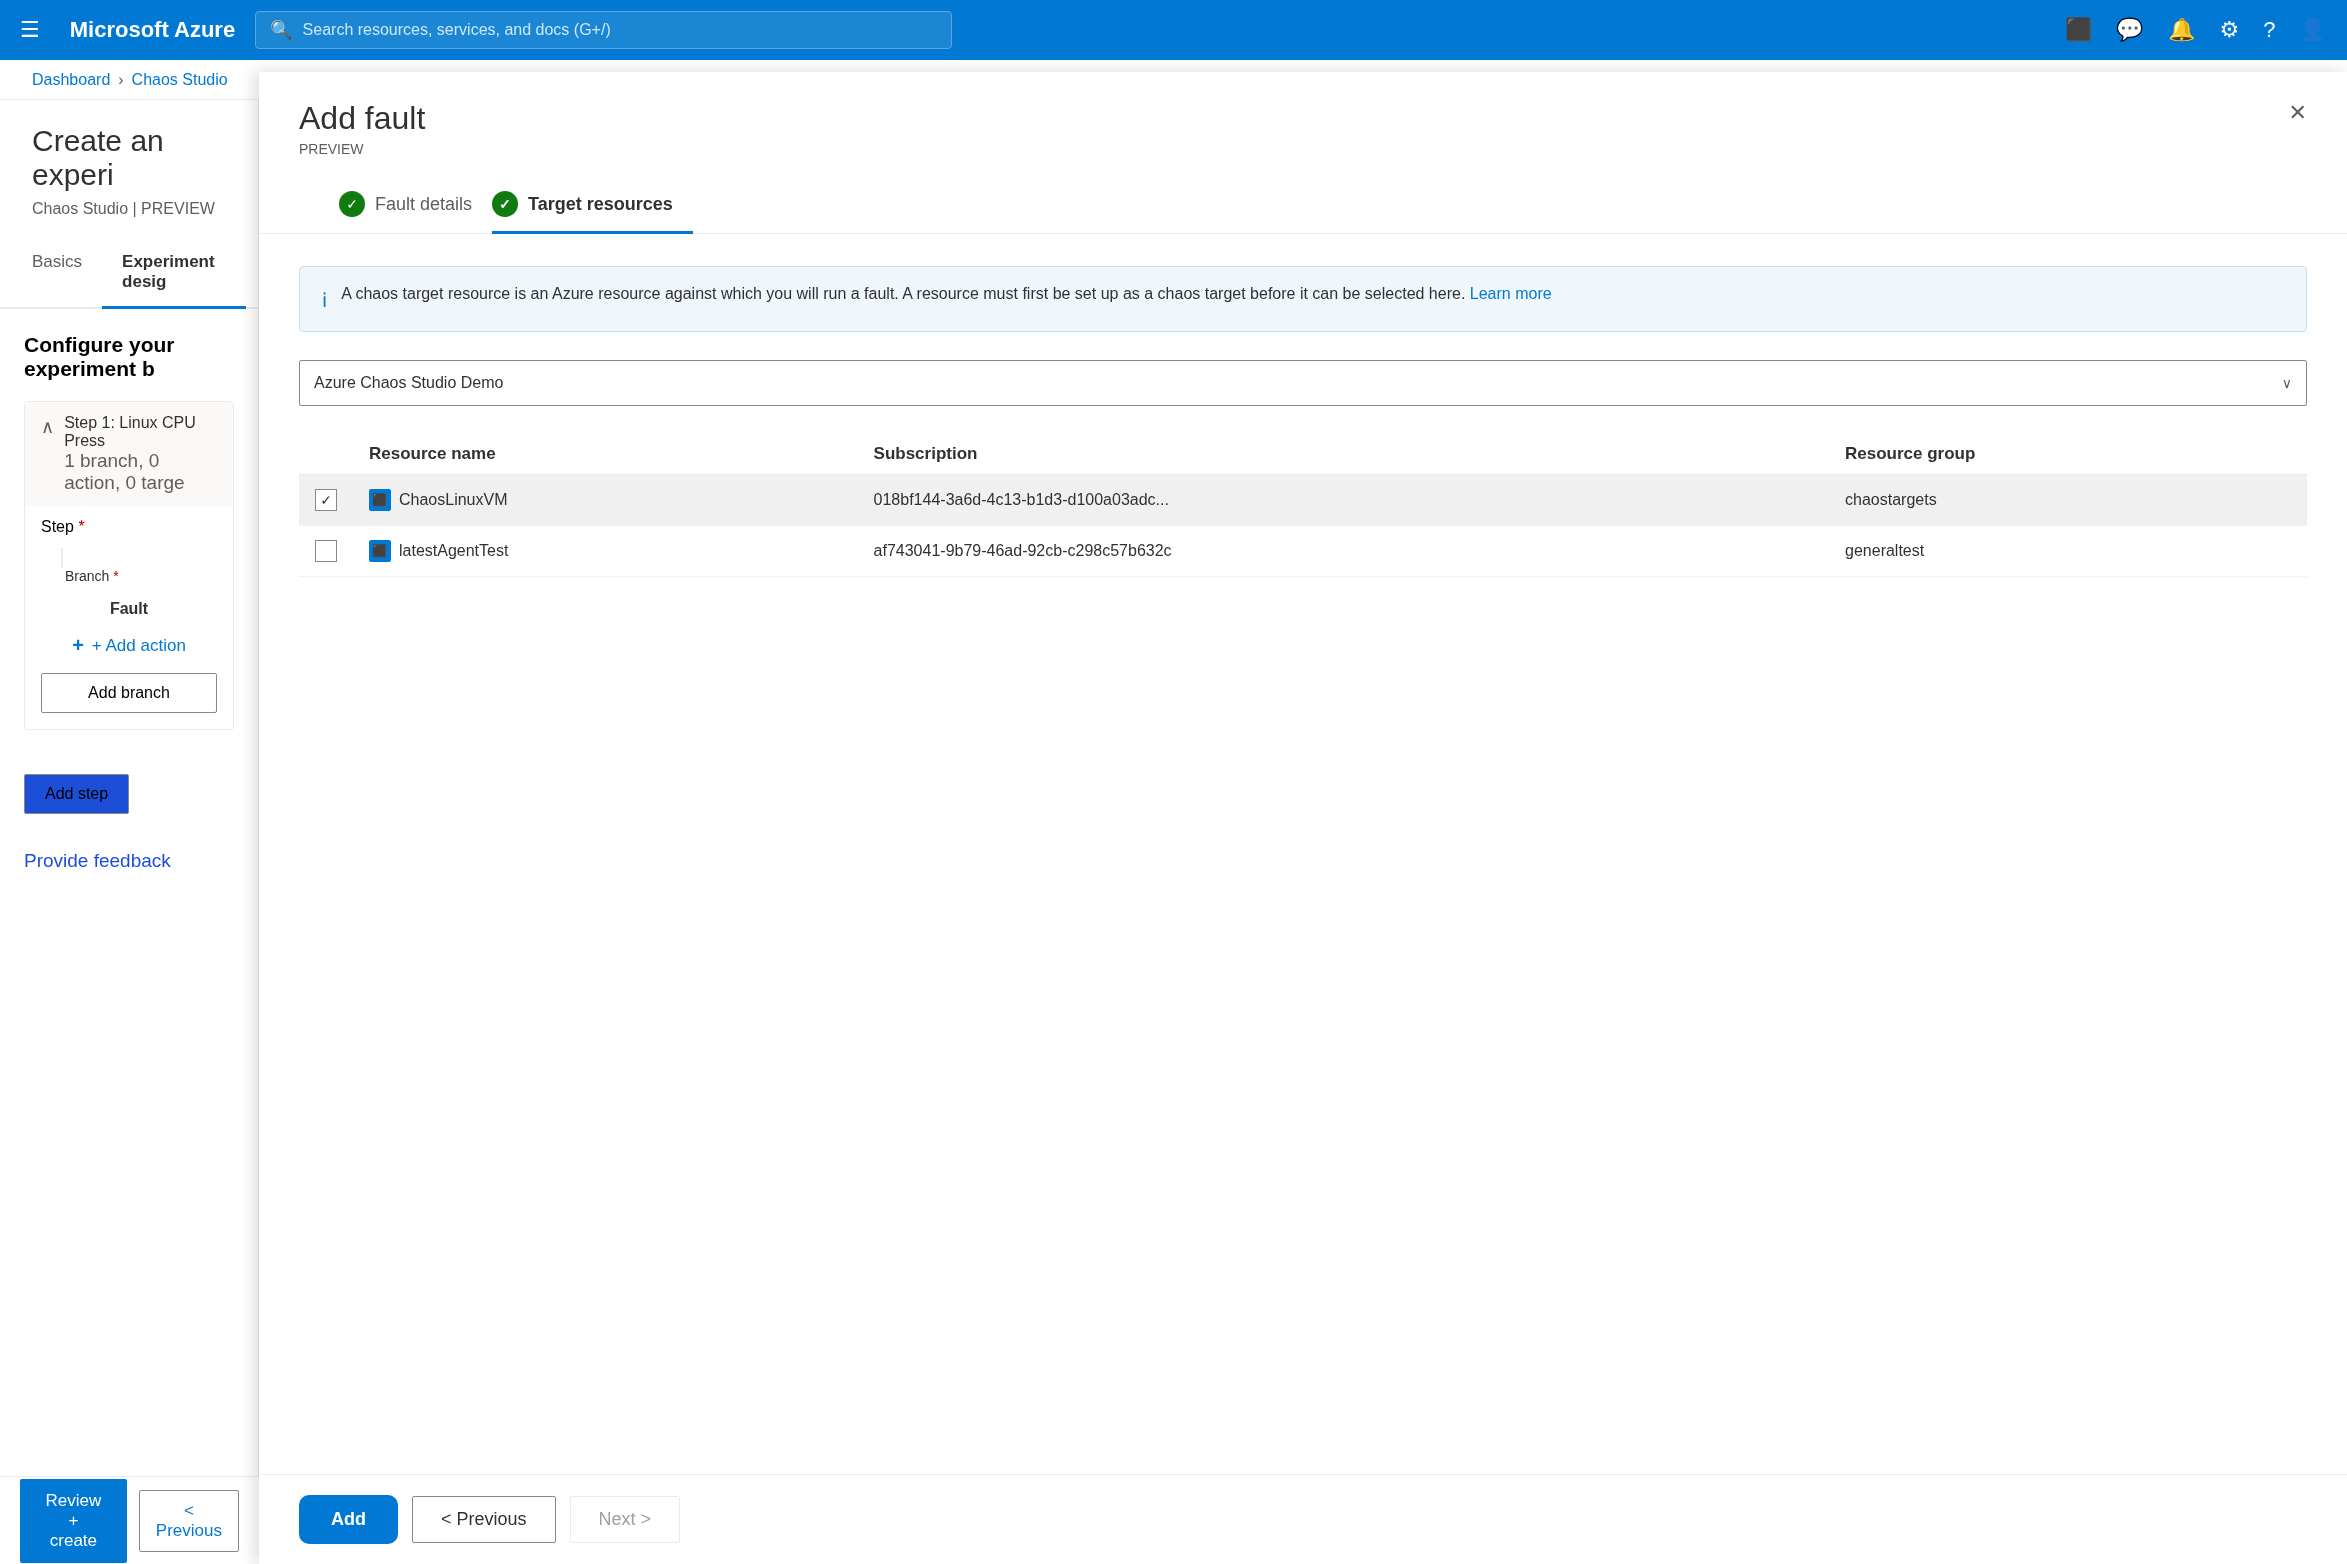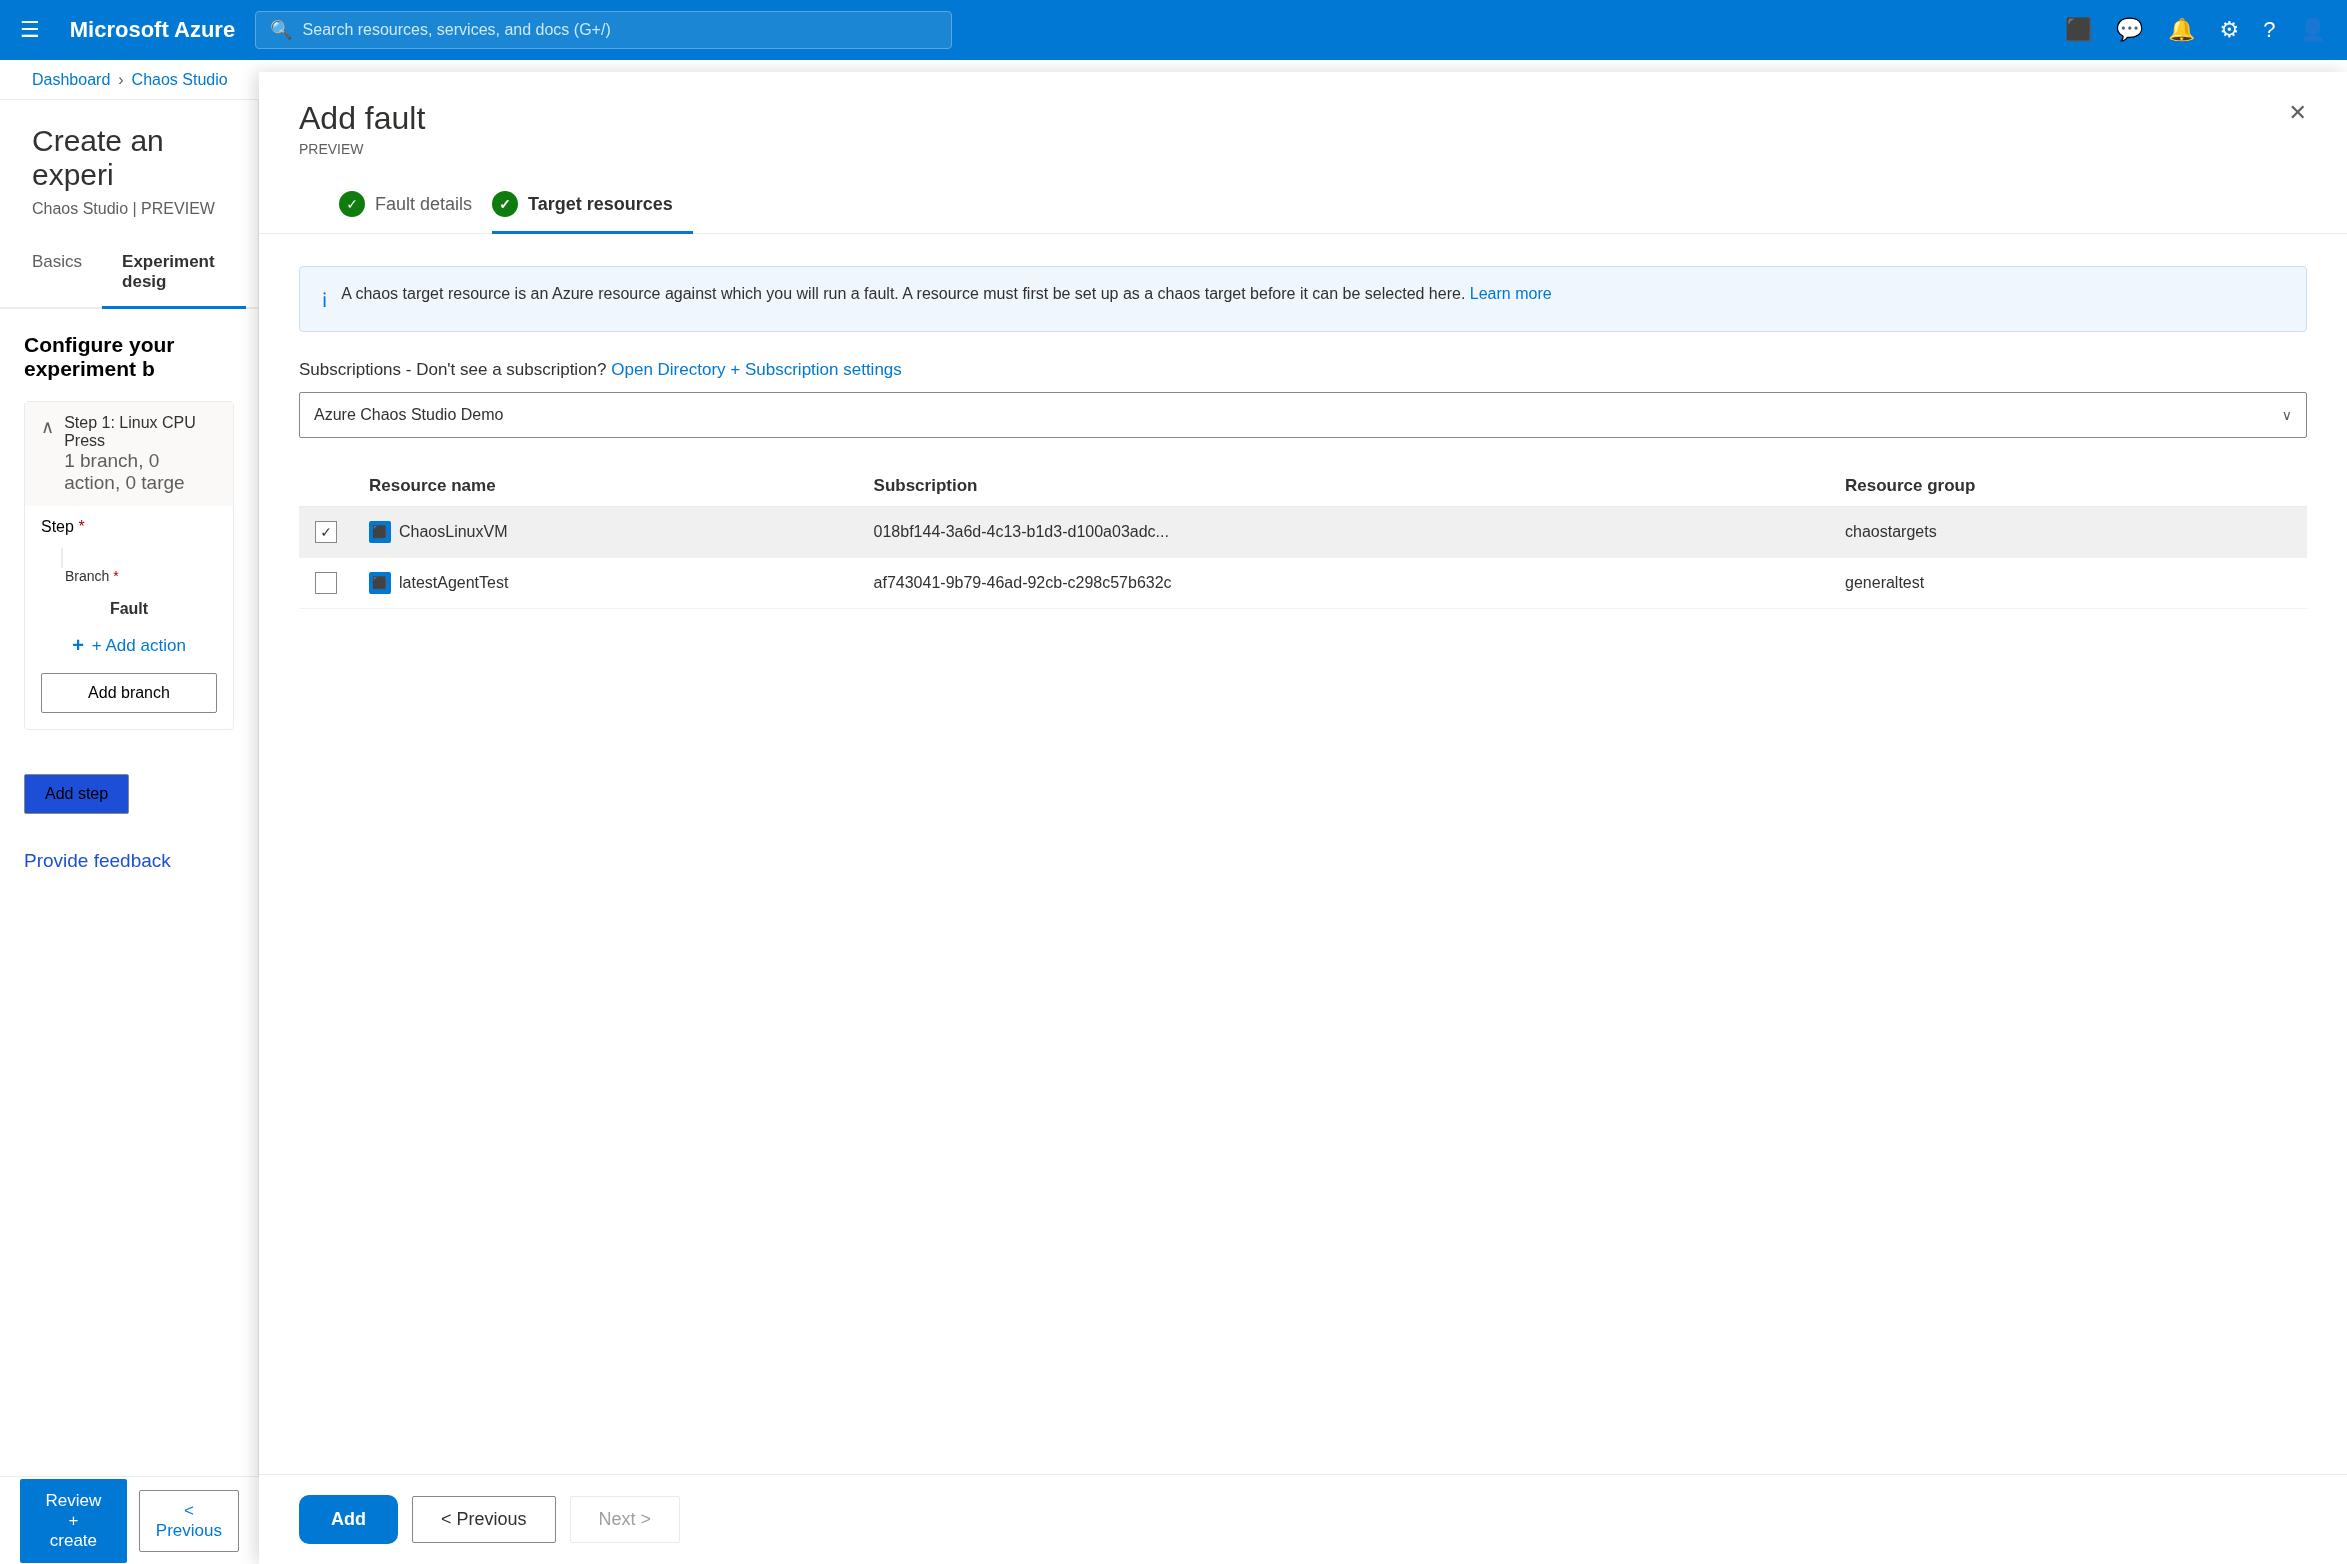--- a/index.html
+++ b/index.html
@@ -272,25 +272,20 @@
   <div class="panel-body">
 
     <div class="info-box">
       <span class="info-icon">ℹ</span>
       <div>
         <span>A chaos target resource is an Azure resource against which you will run a fault. A resource must first be set up as a chaos target before it can be selected here.</span>
         <a href="#" class="info-link">Learn more</a>
       </div>
     </div>
 
-    <div class="section-label">
-      <span>Subscriptions - Don't see a subscription?</span>
-      <span> </span>
-      <a href="#" class="open-dir-link">Open Directory + Subscription settings</a>
-    </div>
 
     <div class="dropdown-select">
       <span>Azure Chaos Studio Demo</span>
       <span class="dropdown-chevron">∨</span>
     </div>
 
     <table class="resource-table">
       <thead>
         <tr>
           <th class="checkbox-cell"></th>

